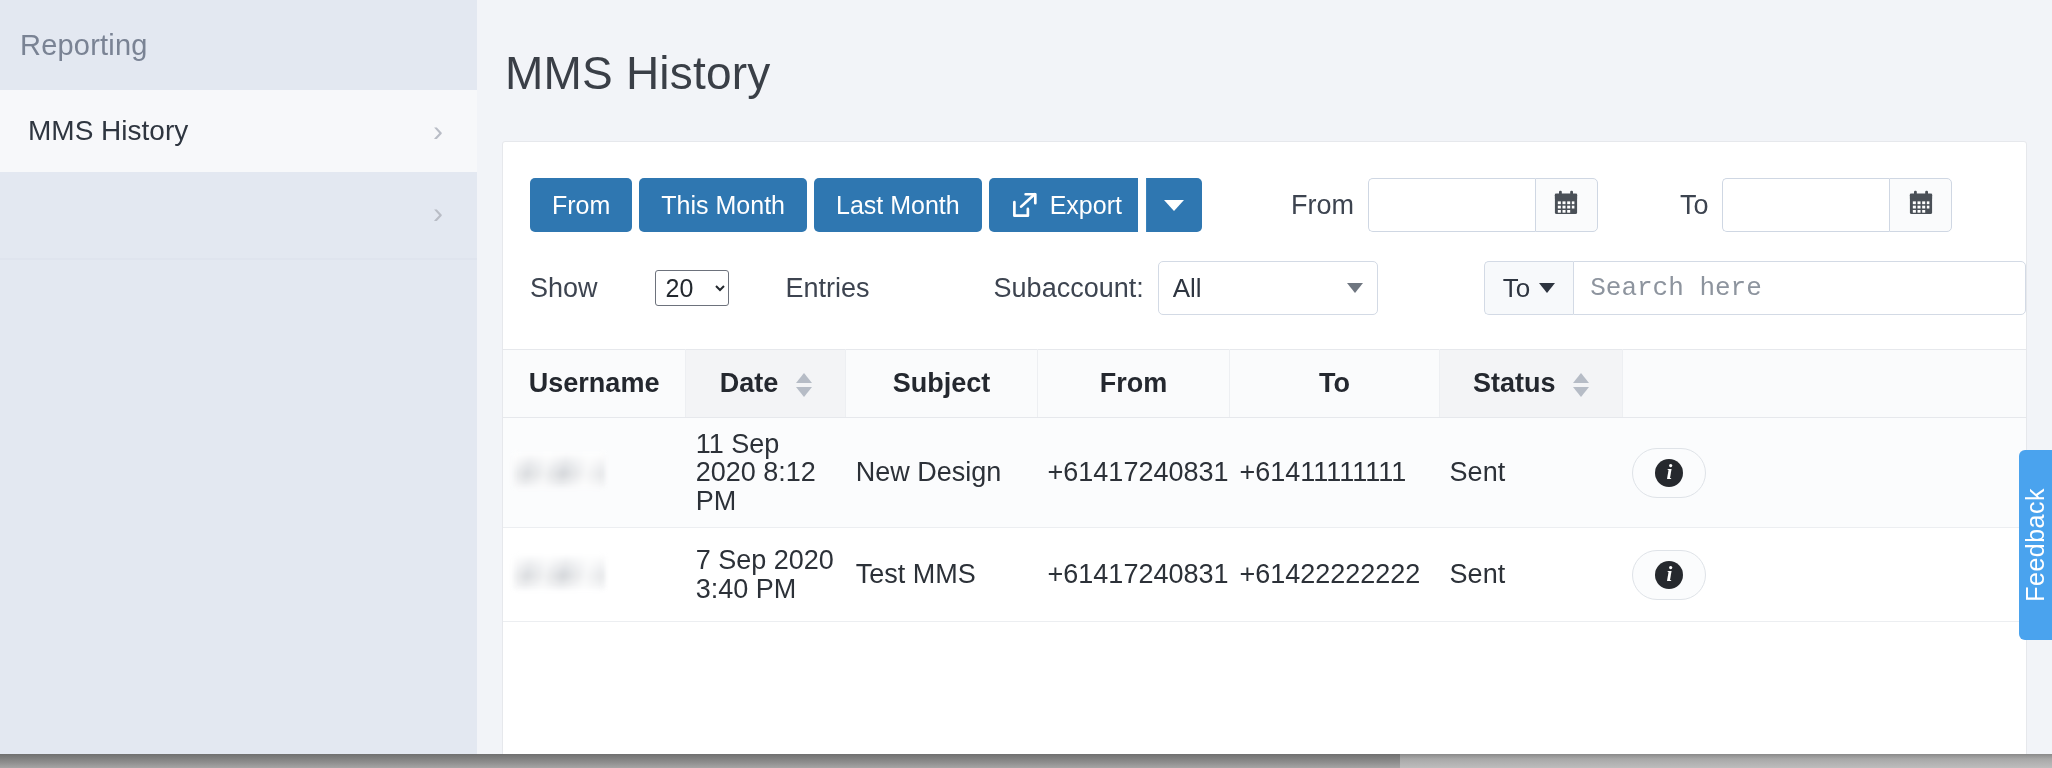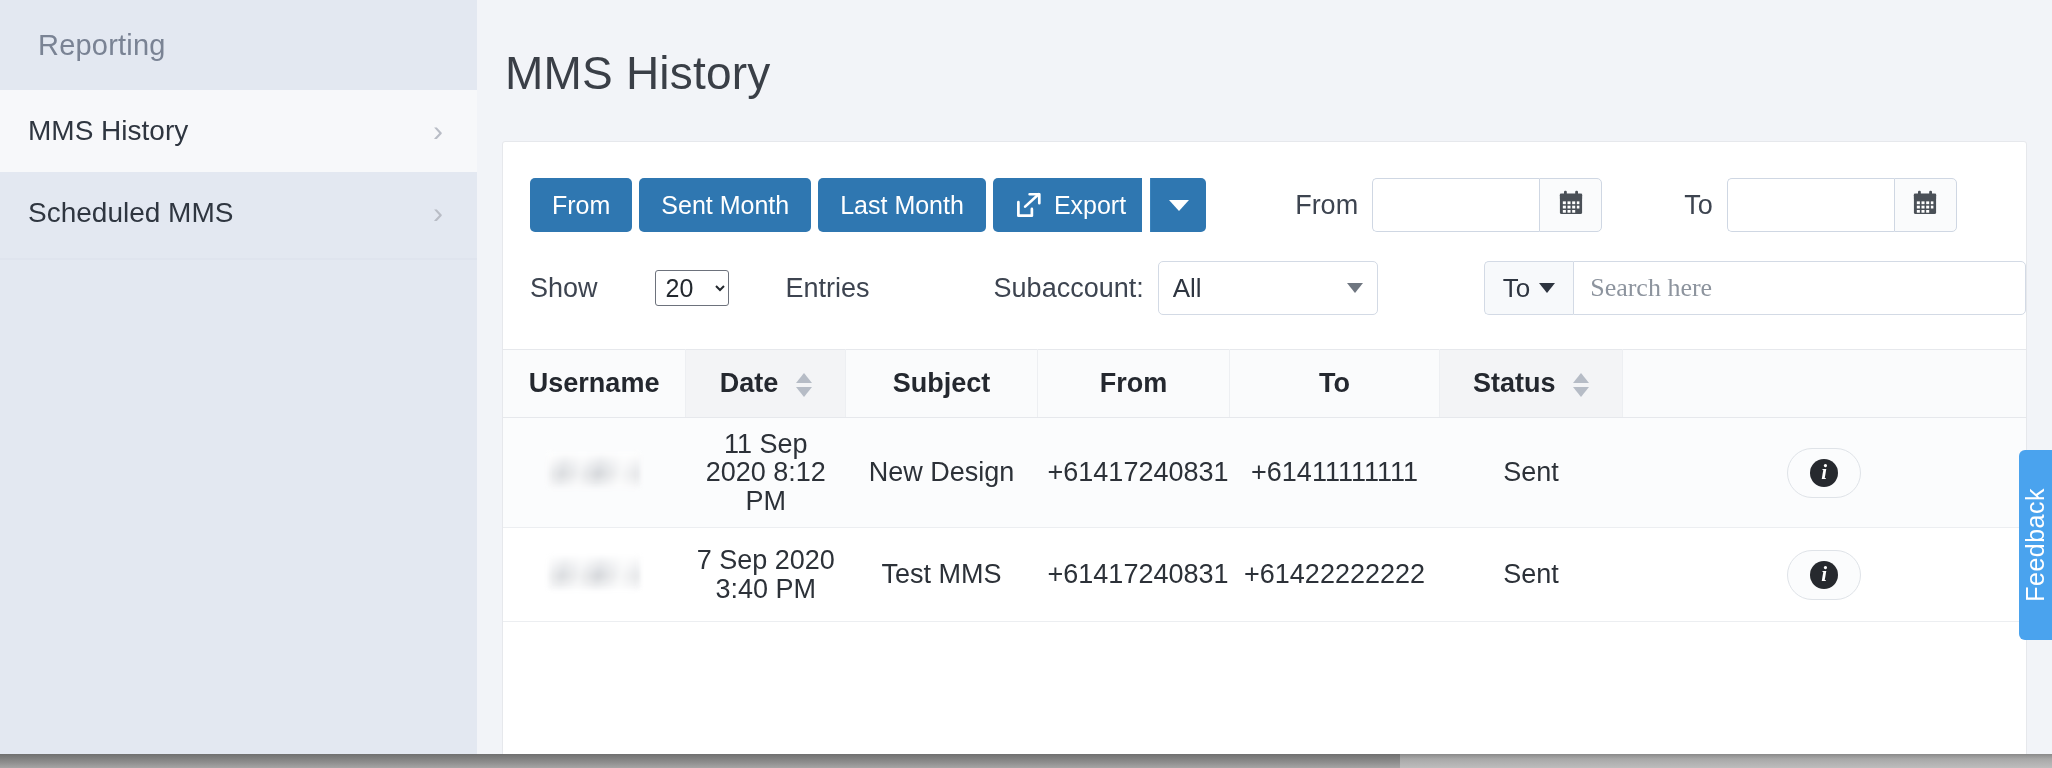--- a/index.html
+++ b/index.html
@@ -21,21 +21,21 @@
   .sidebar {
     width: 477px;
     flex: 0 0 477px;
     background: #e3e8f1;
     position: relative;
   }
   .sidebar-header {
     height: 90px;
     display: flex;
     align-items: center;
-    padding-left: 38px;
+    padding-left: 20px;
     font-size: 29px;
     color: #7a8394;
     letter-spacing: 0.2px;
   }
   .nav-item {
     height: 82px;
     display: flex;
     align-items: center;
     padding-left: 28px;
     padding-right: 34px;
@@ -267,21 +267,21 @@
     border-top: 10px solid #2e3540;
   }
   .search-input {
     flex: 1 1 auto;
     border: 1px solid #d3dae5;
     border-top-right-radius: 5px;
     border-bottom-right-radius: 5px;
     font-size: 26px;
     padding: 0 16px;
     outline: none;
-    font-family: Liberation Serif, serif;
+    font-family: Liberation Mono, monospace;
     color: #4d7c0f;
   }
   .search-input::placeholder { color: #8d949e; }
 
   
   table.history {
     width: 100%;
     border-collapse: collapse;
     table-layout: fixed;
   }
@@ -314,21 +314,21 @@
     border-left: 8px solid transparent;
     border-right: 8px solid transparent;
     display: block;
   }
   .sort-ico .up { border-bottom: 10px solid #b6bcc6; margin-bottom: 4px; }
   .sort-ico .dn { border-top: 10px solid #b6bcc6; }
 
   table.history tbody td {
     font-size: 27px;
     color: #2c3138;
-    text-align: center;
+    text-align: left;
     height: 94px;
     padding: 12px 10px;
     border-bottom: 1px solid #eceef1;
     vertical-align: middle;
     line-height: 1.05;
   }
   tbody tr.row-odd td { background: #fbfcfd; }
   tbody tr.row-even td { background: #ffffff; }
 
   .redacted {
@@ -418,36 +418,35 @@
 
   <aside class="sidebar">
     <div class="sidebar-header">Reporting</div>
 
     <div class="nav-item active">
       <span>MMS History</span>
       <span class="chev">›</span>
     </div>
 
     <div class="nav-item">
-      <span>Scheduled MMS</span>
       <span class="chev">›</span>
     </div>
 
     <div class="sidebar-bottom-divider"></div>
   </aside>
 
   <main class="main">
 
     <h1 class="page-title">MMS History</h1>
 
     <section class="card">
 
       <div class="toolbar">
         <button class="btn">From</button>
-        <button class="btn">Sent Month</button>
+        <button class="btn">This Month</button>
         <button class="btn">Last Month</button>
 
         <div class="btn-group">
           <button class="btn btn-export">
             <span class="share-icon">
               <svg width="27" height="27" viewBox="0 0 24 24" aria-hidden="true">
                 <path d="M3 9 L3 21 L15 21 L15 15" fill="none" stroke="#ffffff" stroke-width="2.4" stroke-linecap="round" stroke-linejoin="round"></path>
                 <path d="M9 13 L21 2" fill="none" stroke="#ffffff" stroke-width="2.4" stroke-linecap="round"></path>
                 <path d="M13 2 L21.6 2 L21.6 10" fill="none" stroke="#ffffff" stroke-width="2.4" stroke-linecap="round" stroke-linejoin="round"></path>
               </svg>

